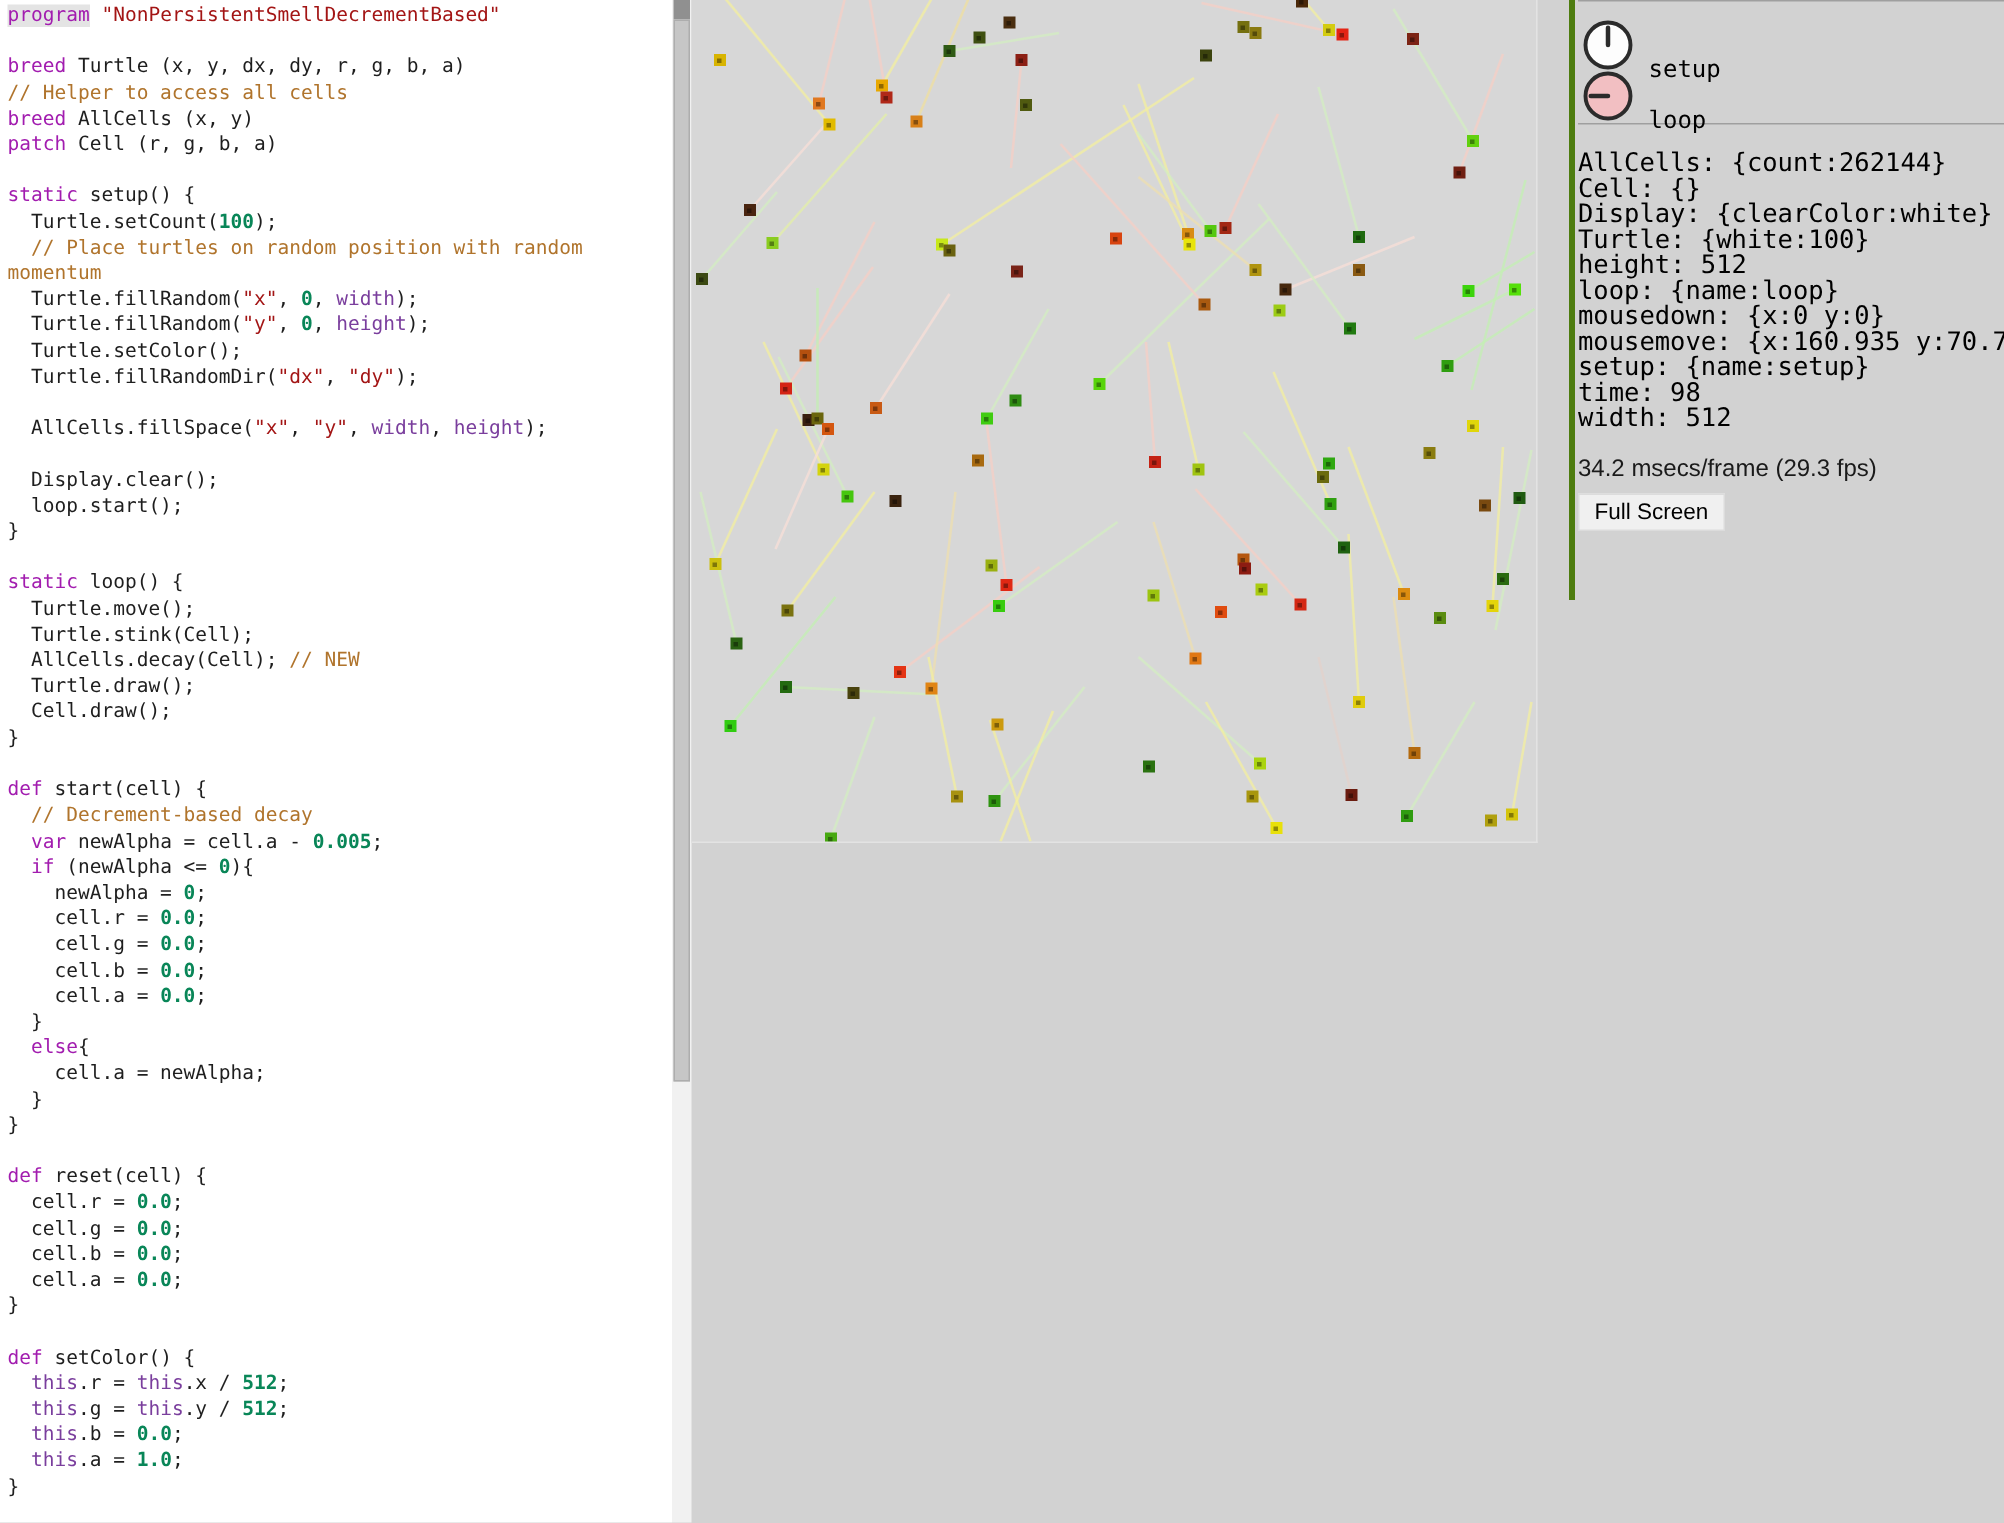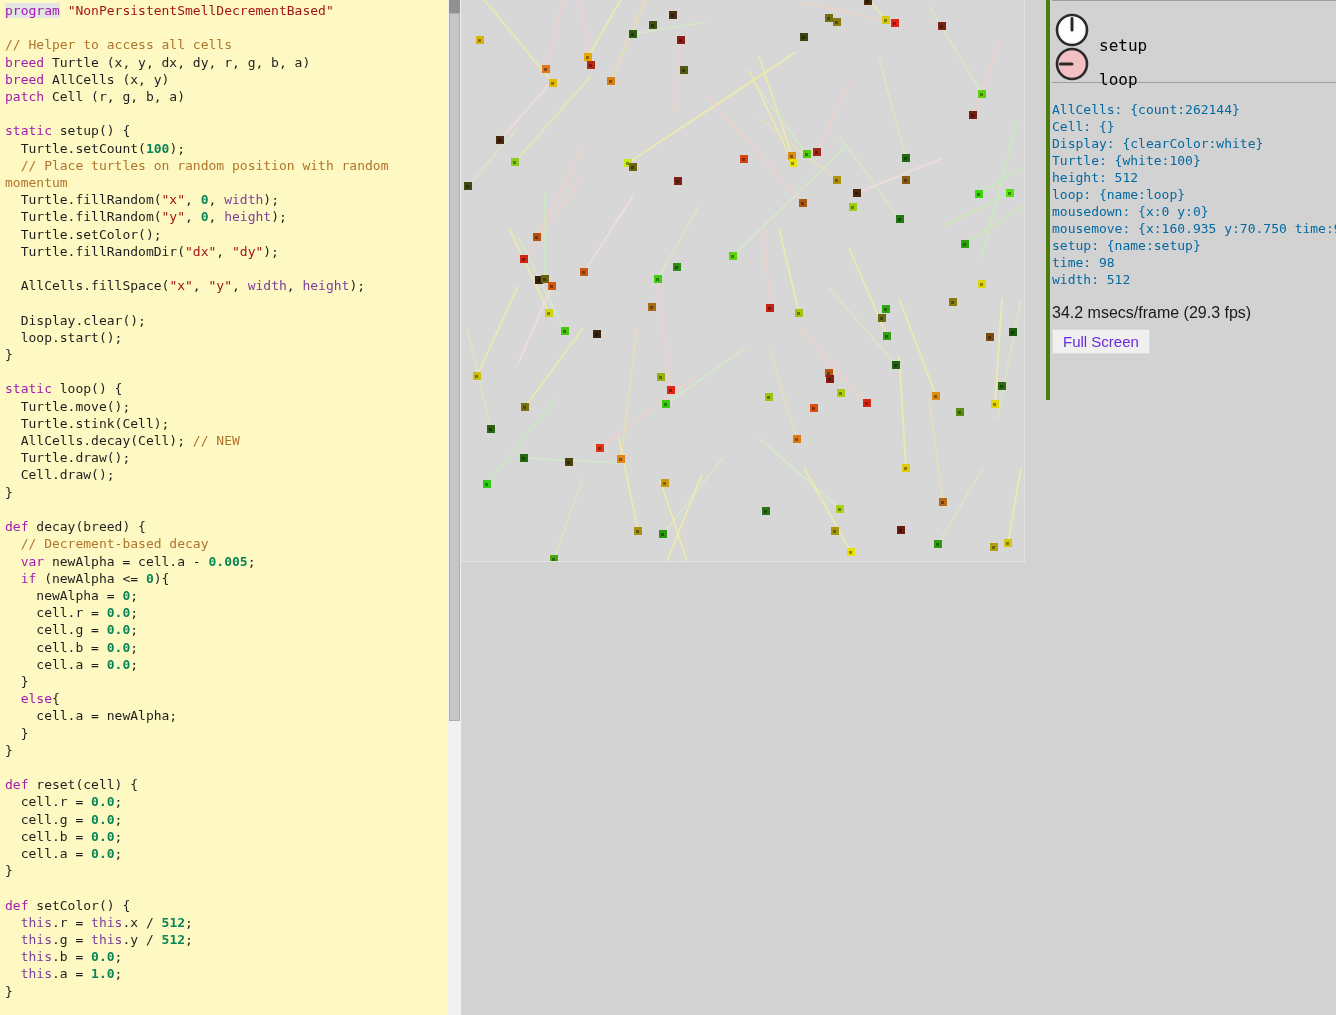--- a/index.html
+++ b/index.html
@@ -1,18 +1,18 @@
 <!DOCTYPE html>
 <html><head>
 <meta charset="utf-8">
 <style>
   html,body{margin:0;padding:0;width:1336px;height:1015px;background:#d2d2d2;overflow:hidden;
             font-family:"DejaVu Sans Mono","Liberation Mono",monospace;}
   
-  .code{position:absolute;left:0;top:0;width:448px;height:1015px;background:#fef9c3;
+  .code{position:absolute;left:0;top:0;width:448px;height:1015px;background:#ffffff;
         font-size:13px;line-height:17.2px;padding-top:2px;box-sizing:border-box;overflow:hidden;}
   .code-line{white-space:pre;padding-left:5px;min-height:17.2px;color:#1e1e1e;}
   .tk-k{color:#a21caf;}
   .tk-b{color:#7a3e9d;}
   .tk-s{color:#a31515;}
   .tk-n{color:#098658;font-weight:bold;}
   .tk-c{color:#b0742c;}
   .tk-p{color:#1e1e1e;}
   .hl{background:#e4e4e4;}
   
@@ -28,35 +28,35 @@
   .panel{position:absolute;left:1046px;top:0;right:0;height:400px;border-left:4px solid #4d7c0f;
          box-sizing:border-box;overflow:hidden;padding-left:2px;}
   .panel hr{border:none;border-top:1px solid #9f9f9f;margin:0;}
   .hr-top{margin-top:8px;}
   .hr-bottom{margin-top:6px;}
   .ctl-row{display:flex;align-items:flex-end;margin-left:2px;}
   .ctl-row.first{margin-top:11px;}
   .ctl-row.second{margin-top:-2px;}
   .clock-btn{width:36px;height:36px;cursor:pointer;flex:0 0 auto;}
   .ctl-label{font-size:16px;color:#000;margin-left:9px;transform:translateY(7px);}
-  .watch{margin-top:18px;font-size:13px;line-height:17px;color:#0369a1;}
+  .watch{margin-top:18px;font-size:17px;line-height:17px;color:#000000;}
   .watch div{white-space:pre;}
   .perf{margin-top:16px;font-family:"Liberation Sans","DejaVu Sans",sans-serif;
         font-size:16px;color:#1a1a1a;}
   .fs-btn{margin-top:7px;font-family:"Liberation Sans","DejaVu Sans",sans-serif;font-size:15px;
-          color:#6d28d9;background:#f0f0f0;border:1px solid #dcdcdc;padding:3px 10px;cursor:pointer;}
+          color:#000000;background:#f0f0f0;border:1px solid #dcdcdc;padding:3px 10px;cursor:pointer;}
 </style>
 </head>
 <body>
 
 <div class="code" id="code-editor">
     <div class="code-line"><span class="tk-k hl">program</span><span class="tk-p"> </span><span class="tk-s">"NonPersistentSmellDecrementBased"</span></div>
     <div class="code-line">&nbsp;</div>
+    <div class="code-line"><span class="tk-k">breed</span><span class="tk-p"> Turtle (x, y, dx, dy, r, g, b, a)</span></div>
     <div class="code-line"><span class="tk-c">// Helper to access all cells</span></div>
-    <div class="code-line"><span class="tk-k">breed</span><span class="tk-p"> Turtle (x, y, dx, dy, r, g, b, a)</span></div>
     <div class="code-line"><span class="tk-k">breed</span><span class="tk-p"> AllCells (x, y)</span></div>
     <div class="code-line"><span class="tk-k">patch</span><span class="tk-p"> Cell (r, g, b, a)</span></div>
     <div class="code-line">&nbsp;</div>
     <div class="code-line"><span class="tk-k">static</span><span class="tk-p"> setup() {</span></div>
     <div class="code-line"><span class="tk-p">  Turtle.setCount(</span><span class="tk-n">100</span><span class="tk-p">);</span></div>
     <div class="code-line"><span class="tk-c">  // Place turtles on random position with random</span></div>
     <div class="code-line"><span class="tk-c">momentum</span></div>
     <div class="code-line"><span class="tk-p">  Turtle.fillRandom(</span><span class="tk-s">"x"</span><span class="tk-p">, </span><span class="tk-n">0</span><span class="tk-p">, </span><span class="tk-b">width</span><span class="tk-p">);</span></div>
     <div class="code-line"><span class="tk-p">  Turtle.fillRandom(</span><span class="tk-s">"y"</span><span class="tk-p">, </span><span class="tk-n">0</span><span class="tk-p">, </span><span class="tk-b">height</span><span class="tk-p">);</span></div>
     <div class="code-line"><span class="tk-p">  Turtle.setColor();</span></div>
@@ -69,21 +69,21 @@
     <div class="code-line"><span class="tk-p">}</span></div>
     <div class="code-line">&nbsp;</div>
     <div class="code-line"><span class="tk-k">static</span><span class="tk-p"> loop() {</span></div>
     <div class="code-line"><span class="tk-p">  Turtle.move();</span></div>
     <div class="code-line"><span class="tk-p">  Turtle.stink(Cell);</span></div>
     <div class="code-line"><span class="tk-p">  AllCells.decay(Cell); </span><span class="tk-c">// NEW</span></div>
     <div class="code-line"><span class="tk-p">  Turtle.draw();</span></div>
     <div class="code-line"><span class="tk-p">  Cell.draw();</span></div>
     <div class="code-line"><span class="tk-p">}</span></div>
     <div class="code-line">&nbsp;</div>
-    <div class="code-line"><span class="tk-k">def</span><span class="tk-p"> decay(breed) {</span></div>
+    <div class="code-line"><span class="tk-k">def</span><span class="tk-p"> start(cell) {</span></div>
     <div class="code-line"><span class="tk-c">  // Decrement-based decay</span></div>
     <div class="code-line"><span class="tk-p">  </span><span class="tk-k">var</span><span class="tk-p"> newAlpha = cell.a - </span><span class="tk-n">0.005</span><span class="tk-p">;</span></div>
     <div class="code-line"><span class="tk-p">  </span><span class="tk-k">if</span><span class="tk-p"> (newAlpha &lt;= </span><span class="tk-n">0</span><span class="tk-p">){</span></div>
     <div class="code-line"><span class="tk-p">    newAlpha = </span><span class="tk-n">0</span><span class="tk-p">;</span></div>
     <div class="code-line"><span class="tk-p">    cell.r = </span><span class="tk-n">0.0</span><span class="tk-p">;</span></div>
     <div class="code-line"><span class="tk-p">    cell.g = </span><span class="tk-n">0.0</span><span class="tk-p">;</span></div>
     <div class="code-line"><span class="tk-p">    cell.b = </span><span class="tk-n">0.0</span><span class="tk-p">;</span></div>
     <div class="code-line"><span class="tk-p">    cell.a = </span><span class="tk-n">0.0</span><span class="tk-p">;</span></div>
     <div class="code-line"><span class="tk-p">  }</span></div>
     <div class="code-line"><span class="tk-p">  </span><span class="tk-k">else</span><span class="tk-p">{</span></div>

